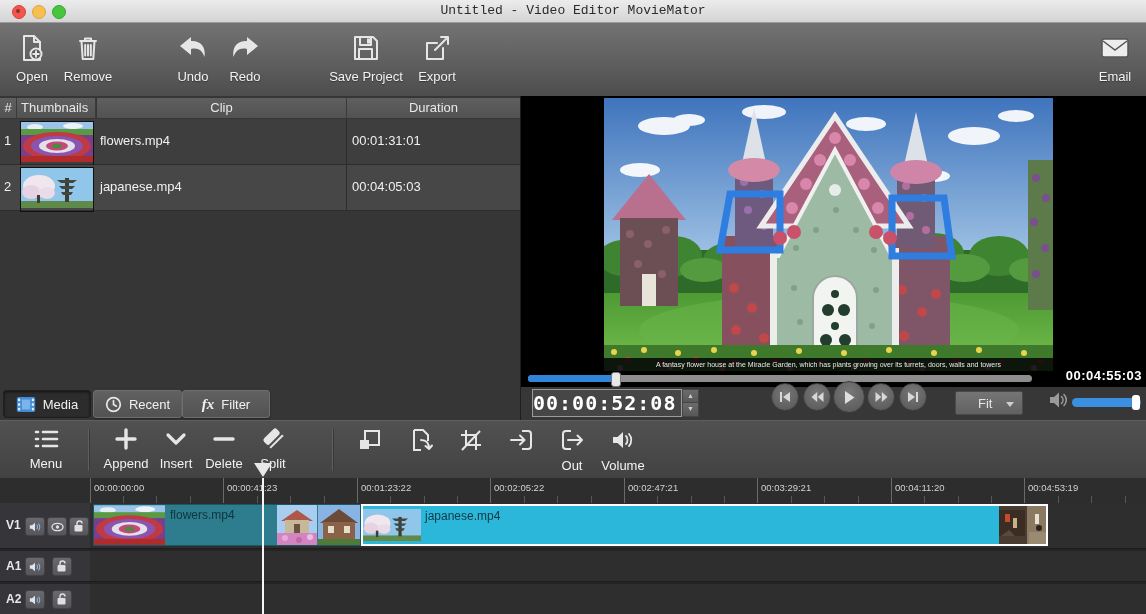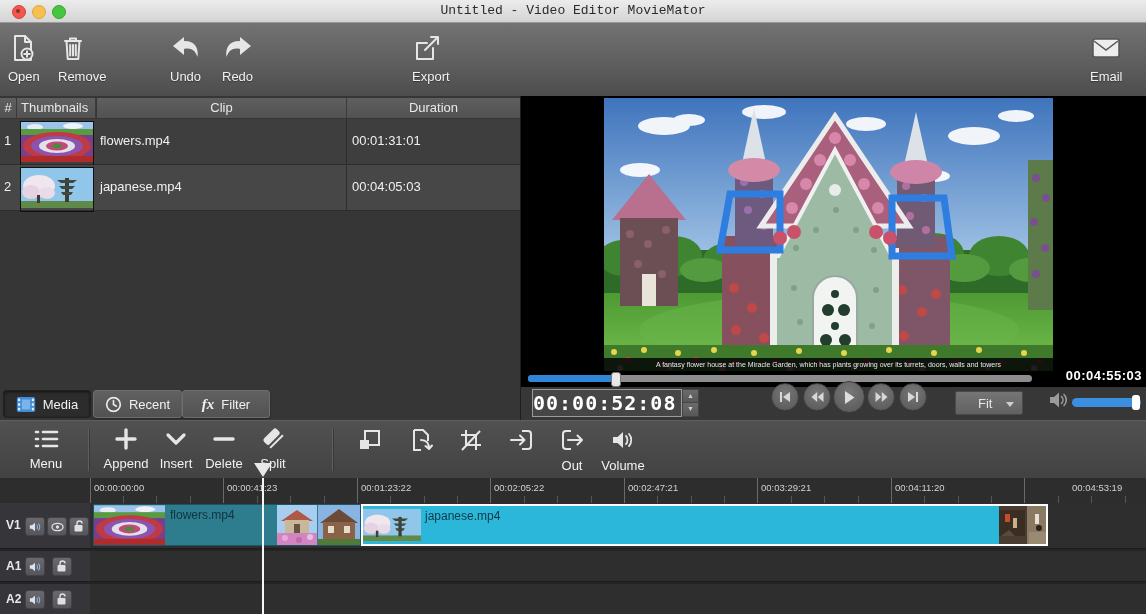--- a/index.html
+++ b/index.html
@@ -8,21 +8,21 @@
   .abs{position:absolute;}
   
   #titlebar{left:0;top:0;width:1146px;height:22px;
     background:linear-gradient(#ececec,#d4d4d4);border-bottom:1px solid #9a9a9a;font-family:Liberation Mono, monospace;}
   .tlight{top:5px;width:12px;height:12px;border-radius:50%;}
   #title-text{left:0;top:0;width:100%;text-align:center;line-height:22px;
     font-size:13px;color:#2b2b2b;}
   
   #toolbar{left:0;top:23px;width:1146px;height:73px;
     background:linear-gradient(#737373,#4d4d4d);border-bottom:1px solid #323232;}
-  .tb-btn{top:10px;height:58px;color:#f2f2f2;font-size:13px;cursor:default;}
+  .tb-btn{top:10px;height:58px;text-align:center;color:#f2f2f2;font-size:13px;cursor:default;}
   .tb-btn .lbl{display:block;margin-top:3px;text-shadow:0 1px 1px rgba(0,0,0,.4);}
   .ic{stroke:#e6e6e6;fill:none;stroke-width:2;stroke-linecap:round;stroke-linejoin:round;}
   .icf{fill:#e6e6e6;stroke:none;}
   
   #left-panel{left:0;top:96px;width:520px;height:324px;background:#363636;border-right:1px solid #1e1e1e;}
   .th{top:2px;height:20px;background:linear-gradient(#5f5f5f,#525252);
       color:#e8e8e8;font-size:13px;line-height:20px;border-right:1px solid #3a3a3a;}
   .prow{left:0;width:520px;height:45px;color:#f0f0f0;font-size:13px;}
   .cell-sep{background:#2c2c2c;width:1px;}
   .thumb{border:1px solid #111;}
@@ -115,20 +115,29 @@
         <path class="icf" d="M14 4 L3 13 l11 9 v-6 c7-1.5 11 1 13.5 8 1.5-10-3.5-16.5-13.5-16z"></path>
       </svg>
       <span class="lbl">Undo</span>
     </div>
     <div class="abs tb-btn" style="left:222px;width:46px;">
       <svg width="32" height="30" viewBox="0 0 32 30" style="transform:scaleX(-1);">
         <path class="icf" d="M14 4 L3 13 l11 9 v-6 c7-1.5 11 1 13.5 8 1.5-10-3.5-16.5-13.5-16z"></path>
       </svg>
       <span class="lbl">Redo</span>
     </div>
+    <div class="abs tb-btn" style="left:325px;width:82px;">
+      <svg width="30" height="30" viewBox="0 0 30 30">
+        <path class="ic" d="M4 4 h18 l4 4 v18 H4 z"></path>
+        <rect class="ic" x="9" y="4" width="11" height="8"></rect>
+        <rect class="icf" x="16" y="5.5" width="3" height="5"></rect>
+        <rect class="ic" x="8" y="16" width="13" height="10"></rect>
+      </svg>
+      <span class="lbl">Save Project</span>
+    </div>
     <div class="abs tb-btn" style="left:1090px;width:50px;">
       <svg width="32" height="30" viewBox="0 0 32 30">
         <rect x="3" y="6" width="26" height="18" rx="2" fill="#ededed" stroke="#555" stroke-width="1.5"></rect>
         <path d="M4 8 l12 9 12-9" fill="none" stroke="#555" stroke-width="1.5"></path>
       </svg>
       <span class="lbl">Email</span>
     </div>
     <div class="abs tb-btn" style="left:412px;width:50px;">
       <svg width="30" height="30" viewBox="0 0 30 30">
         <path class="ic" d="M21 15 v11 H5 V10 h10"></path>
@@ -578,21 +587,21 @@
     <div class="abs rl" style="left:761px;">00:03:29:21</div>
     <div class="abs tick-minor" style="left:791px;"></div>
       <div class="abs tick-minor" style="left:824px;"></div>
       <div class="abs tick-minor" style="left:858px;"></div>
     <div class="abs tick-major" style="left:891px;"></div>
     <div class="abs rl" style="left:895px;">00:04:11:20</div>
     <div class="abs tick-minor" style="left:924px;"></div>
       <div class="abs tick-minor" style="left:958px;"></div>
       <div class="abs tick-minor" style="left:991px;"></div>
     <div class="abs tick-major" style="left:1024px;"></div>
-    <div class="abs rl" style="left:1028px;margin-left:44px;">00:04:53:19</div>
+    <div class="abs rl" style="left:1028px;">00:04:53:19</div>
     <div class="abs tick-minor" style="left:1058px;"></div>
       <div class="abs tick-minor" style="left:1091px;"></div>
       <div class="abs tick-minor" style="left:1125px;"></div>
   </div>
 
   <div id="tracks" class="abs">
 
     <div class="abs thead" style="top:0;height:45px;">
       <span class="abs tlabel" style="left:6px;top:15px;">V1</span>
       <div class="abs tkbtn" style="left:25px;top:14px;">

